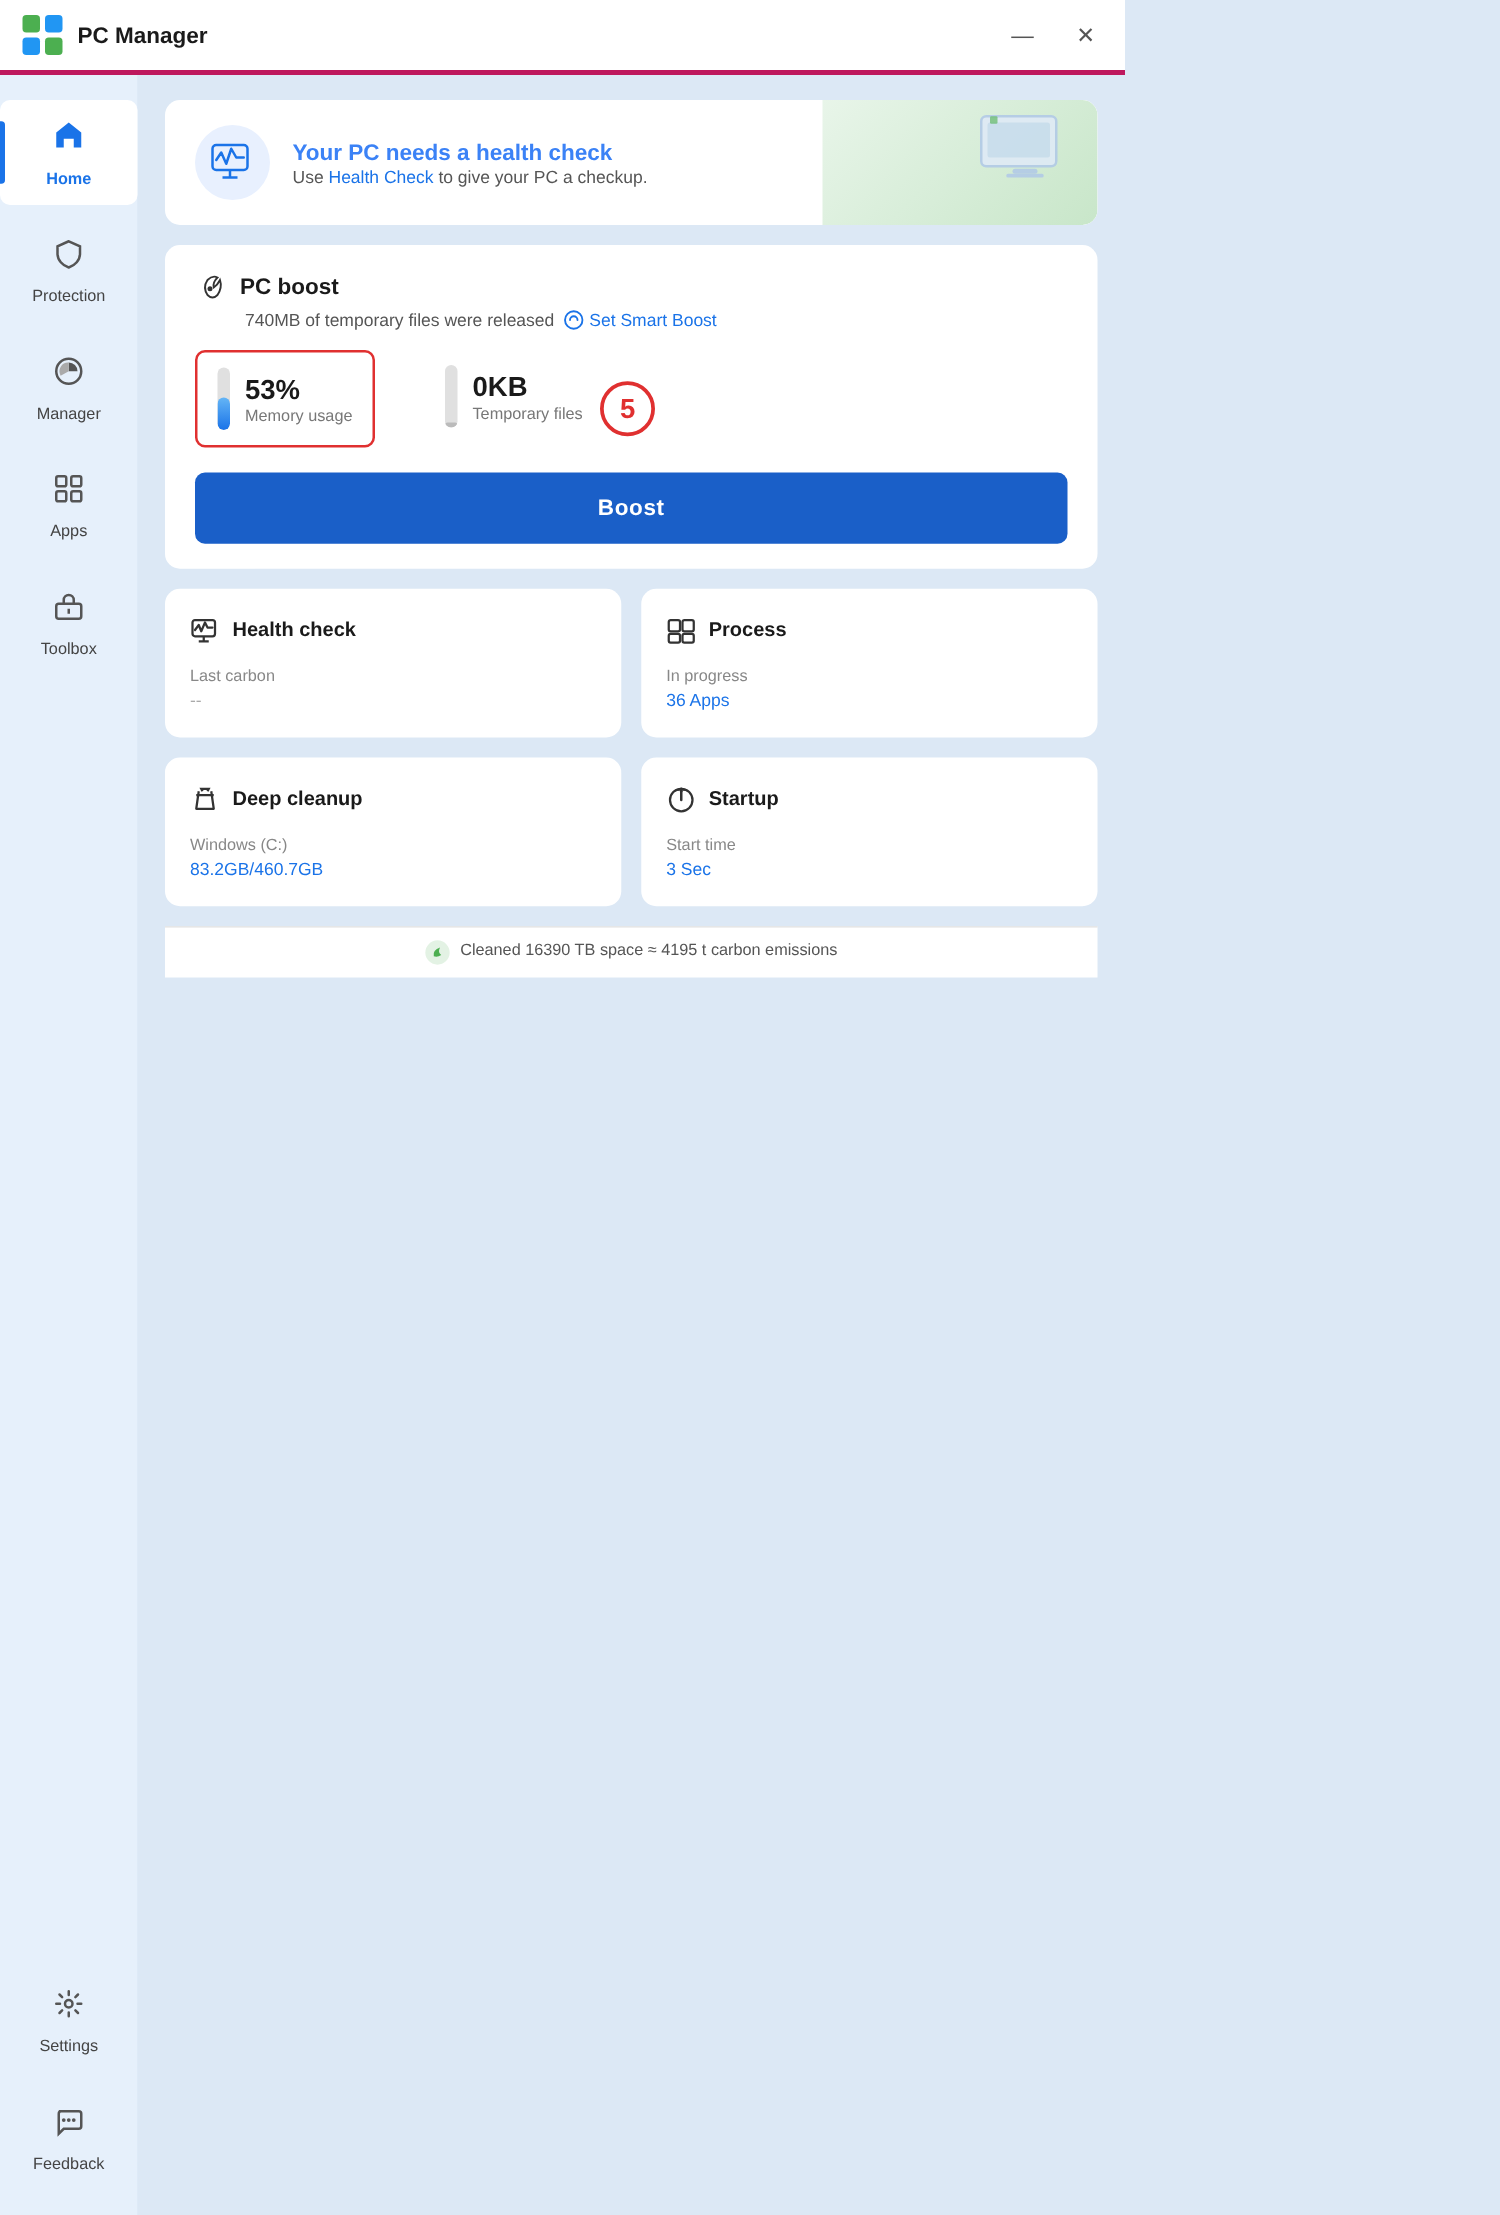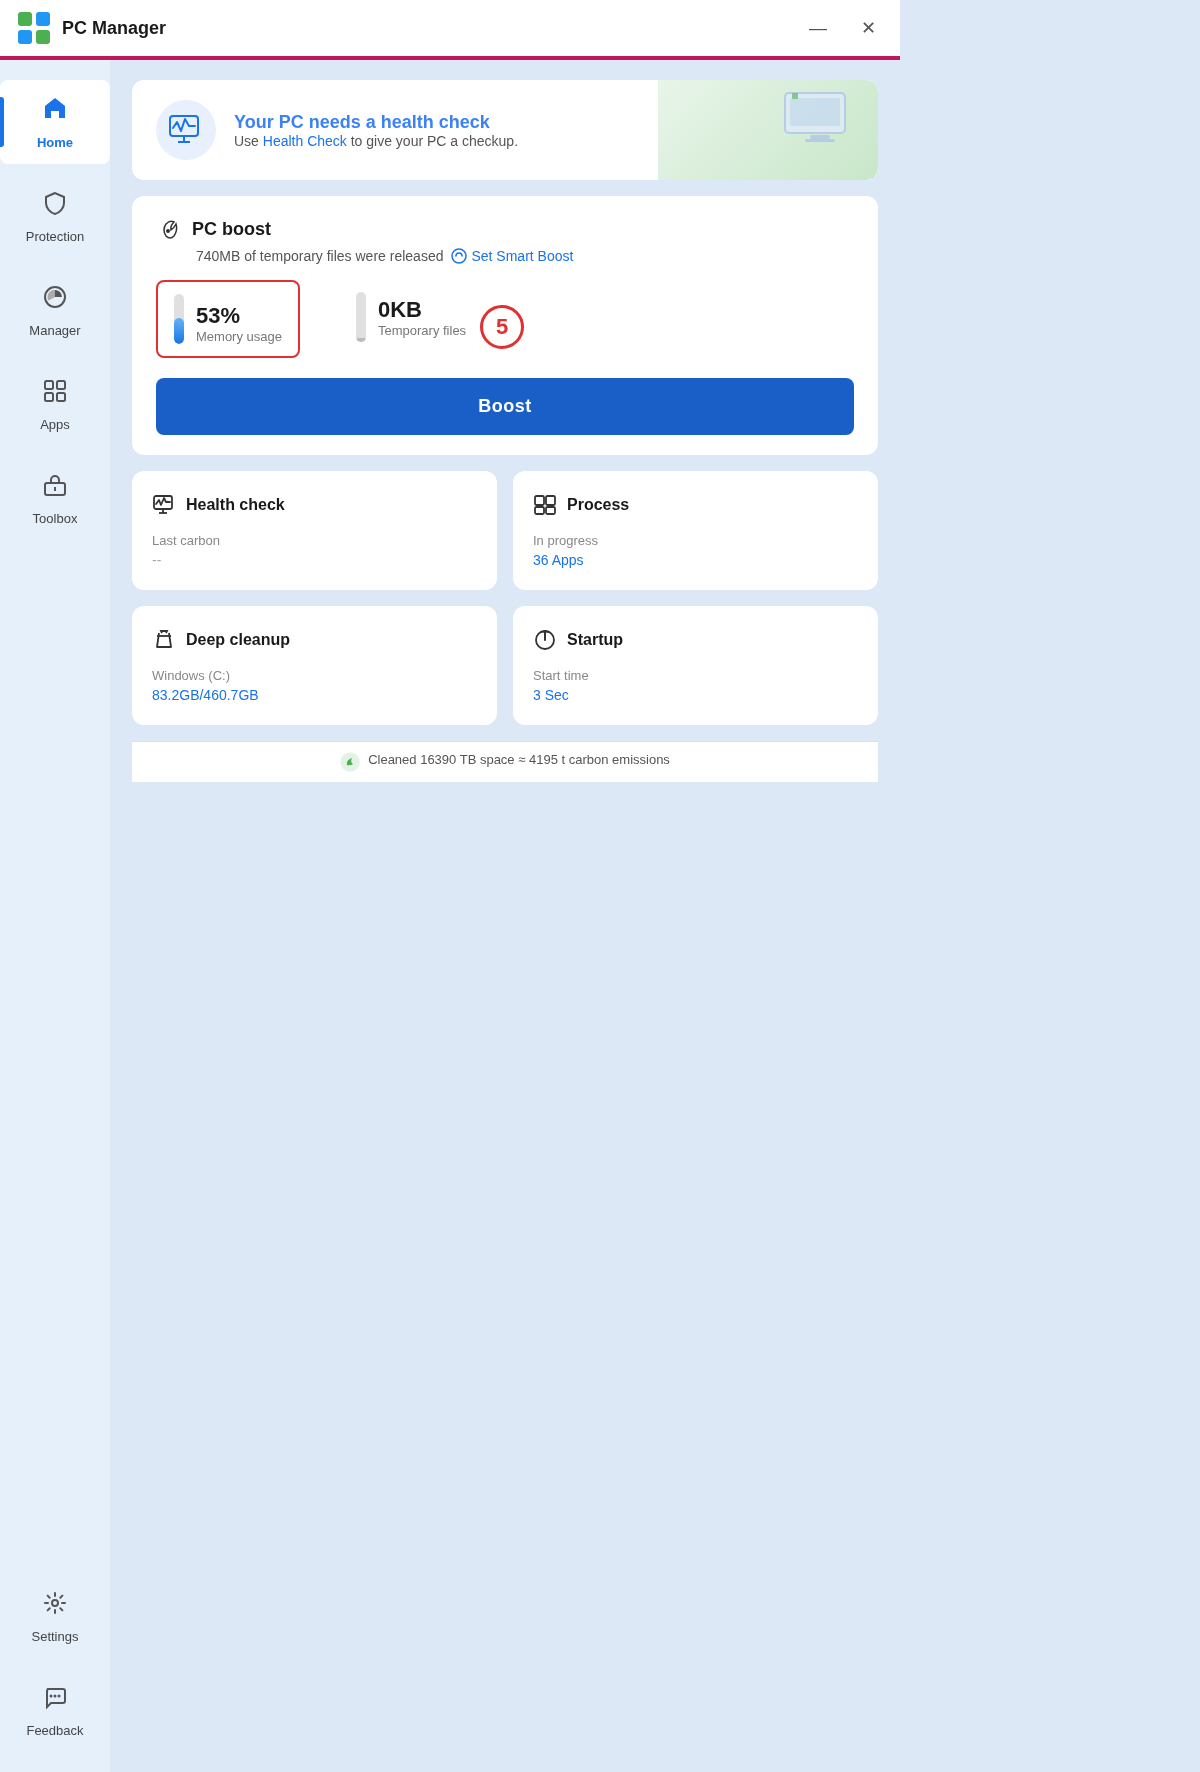--- a/index.html
+++ b/index.html
@@ -205,21 +205,20 @@
     }
     .stat-box {
       display: flex;
       align-items: center;
       gap: 12px;
       padding: 12px 16px;
       border-radius: 8px;
     }
     .stat-box.highlighted {
       border: 2.5px solid #e03030;
-      align-items: flex-end;
     }
     .stat-bar-container {
       width: 10px;
       height: 50px;
       background: #e0e0e0;
       border-radius: 5px;
       overflow: hidden;
       display: flex;
       flex-direction: column;
       justify-content: flex-end;

